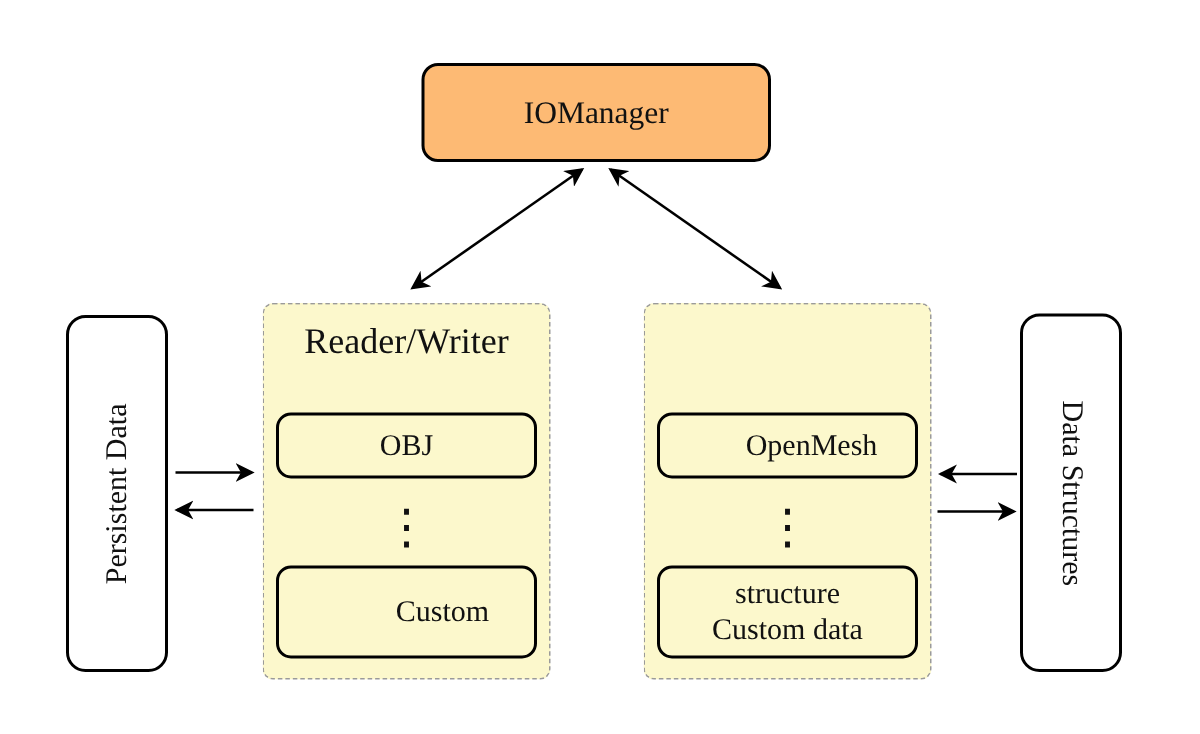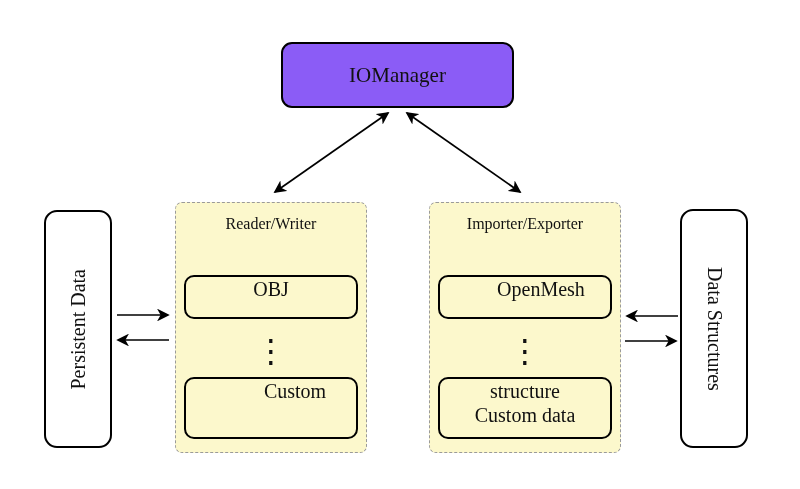--- a/index.html
+++ b/index.html
@@ -17,45 +17,45 @@
     background:var(--background);
     font-family:"Liberation Serif","DejaVu Serif",serif;
     color:var(--text);
     overflow:hidden;
   }
   .node{
     position:absolute;
     box-sizing:border-box;
     border:2.5px solid var(--node-border);
     border-radius:11px;
-    background:#8b5cf6;
+    background:#fdba74;
     display:flex;align-items:center;justify-content:center;
     text-align:left;
   }
   .node.top{ font-size:21px; }
   .group{
     position:absolute;
     box-sizing:border-box;
     border:1.7px dashed var(--group-border);
     border-radius:7px;
     background:var(--group-fill);
   }
   .group-label{
     position:absolute;
     left:0;right:0;top:12px;
     text-align:center;
-    font-size:16px;
+    font-size:24px;
   }
   .inner-node{
     position:absolute;
     box-sizing:border-box;
     border:2.5px solid var(--node-border);
     border-radius:10px;
     background:var(--group-fill);
-    display:flex;flex-direction:column;align-items:center;justify-content:flex-start;
+    display:flex;flex-direction:column;align-items:center;justify-content:center;
     text-align:center;
     font-size:20px;
     line-height:1.22;
   }
   .vdots{
     position:absolute;
     left:0;right:0;
     display:flex;align-items:center;justify-content:center;
     font-family:"DejaVu Sans",sans-serif;
     font-size:32px;
@@ -96,21 +96,20 @@
     </div>
     <div class="vdots" style="top:122px;height:52px;">
       <span>⋮</span>
     </div>
     <div class="inner-node" style="left:8px;top:174px;width:174px;height:62px;padding-left:48px;">
       <span>Custom</span>
     </div>
   </div>
 
   <div class="group" style="left:429px;top:202px;width:192px;height:251px;">
-    <div class="group-label">Importer/Exporter</div>
     <div class="inner-node" style="left:8px;top:72px;width:174px;height:44px;padding-left:32px;">
       <span>OpenMesh</span>
     </div>
     <div class="vdots" style="top:122px;height:52px;">
       <span>⋮</span>
     </div>
     <div class="inner-node" style="left:8px;top:174px;width:174px;height:62px;">
       <span>structure</span>
       <span>Custom data</span>
     </div>

